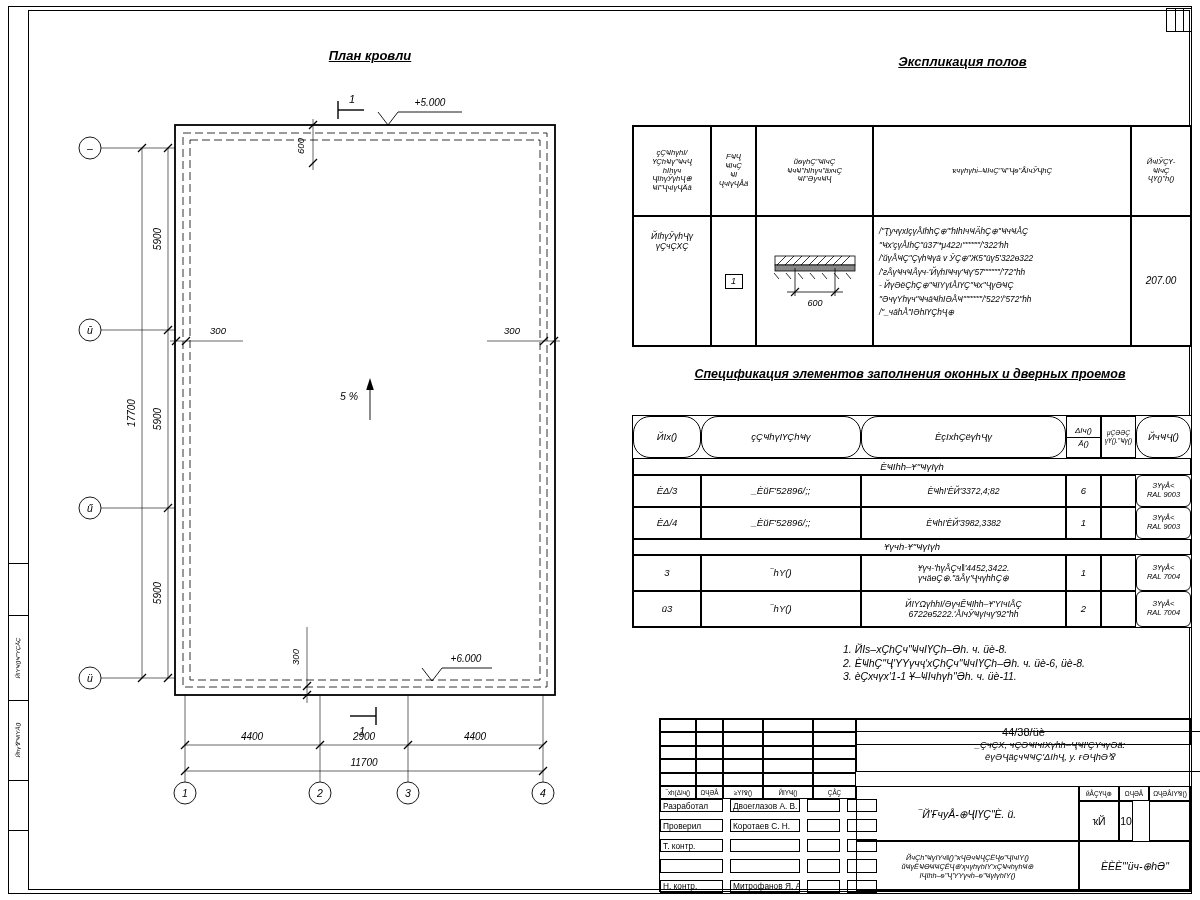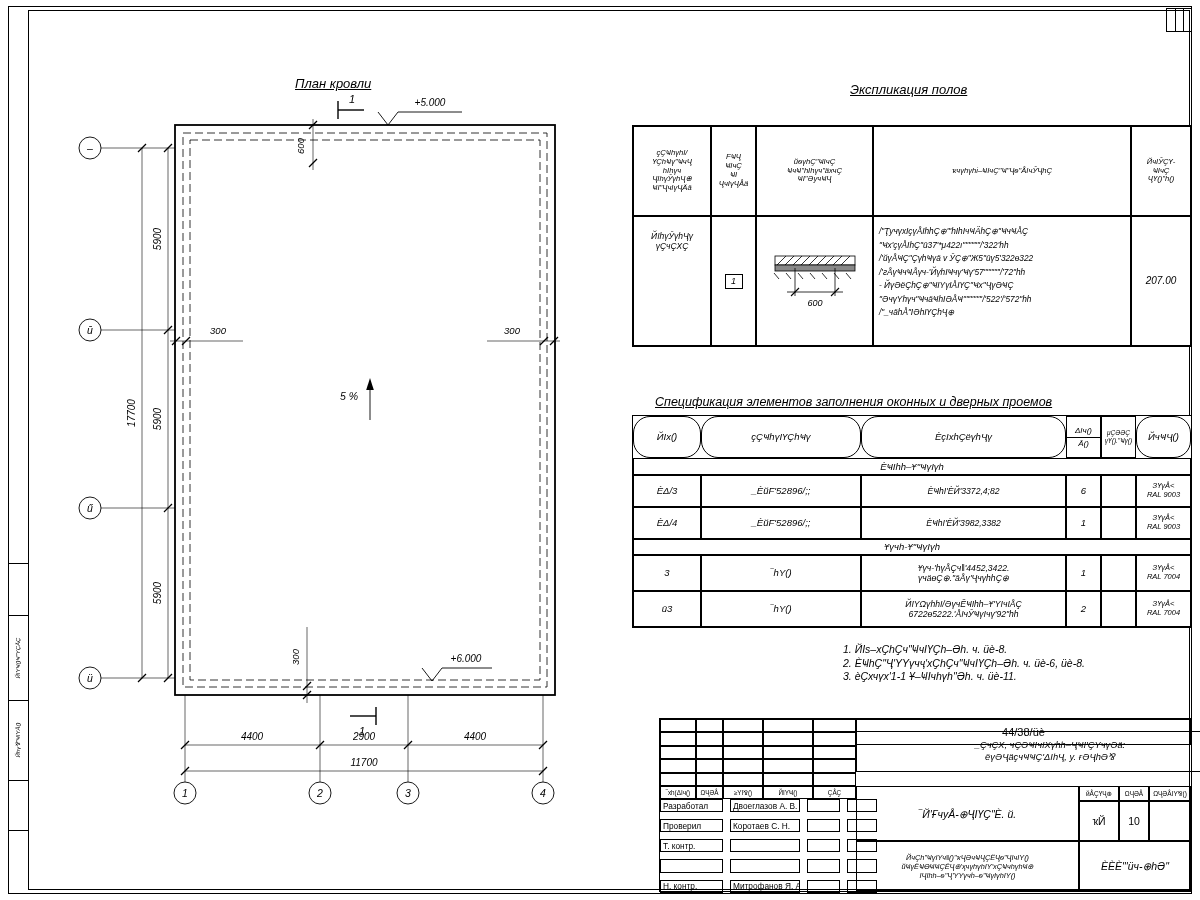--- a/index.html
+++ b/index.html
@@ -6,22 +6,22 @@
   .page{position:relative;width:1200px;height:900px;background:#ffffff;
         font-family:"Liberation Sans",sans-serif;color:#000;overflow:hidden;}
   .abs{position:absolute;box-sizing:border-box;}
   .frame-outer{position:absolute;left:8px;top:6px;right:8px;bottom:6px;border:1px solid #000;}
   .frame-inner{position:absolute;left:28px;top:10px;right:10px;bottom:10px;border:1.6px solid #000;}
   .strip-line{position:absolute;left:8px;width:20px;border-top:1px solid #000;height:0;}
   .strip-cell{position:absolute;left:8px;width:20px;display:flex;align-items:center;justify-content:center;}
   .strip-cell span{transform:rotate(-90deg);white-space:nowrap;font-size:6px;font-style:italic;}
   .corner-box{position:absolute;left:1166px;top:8px;width:24px;height:22px;border:1px solid #000;}
   .corner-box i{position:absolute;top:0;bottom:0;border-left:1px solid #000;}
-  .title{position:absolute;font-style:italic;font-weight:normal;text-align:left;
-         text-decoration:underline;font-size:13px;margin-top:28px;}
+  .title{position:absolute;font-style:italic;font-weight:bold;text-align:center;
+         text-decoration:underline;font-size:13px;}
   svg text{font-family:"Liberation Sans",sans-serif;font-style:italic;fill:#000;}
   
   .grid{position:absolute;display:grid;border:1.5px solid #000;background:#fff;}
   .grid>div{border:0.8px solid #000;box-sizing:border-box;display:flex;flex-direction:column;
             align-items:center;justify-content:center;text-align:center;font-style:italic;
             overflow:hidden;line-height:1.18;}
   .t1{left:632px;top:125px;width:558px;grid-template-columns:78px 45px 117px 258px 60px;
       grid-template-rows:90px 130px;}
   .t1 .h{font-size:7.6px;}
   .t1 .b1{font-size:8.5px;justify-content:flex-start;padding-top:14px;}
@@ -29,21 +29,21 @@
           text-align:left;padding:8px 4px 0 5px;line-height:13.5px;}
   .t1 .b5{font-size:10px;}
   .sq{border:1px solid #000;width:16px;height:13px;line-height:13px;font-size:9px;text-align:center;}
   .t2{left:632px;top:415px;width:558px;grid-template-columns:68px 160px 205px 35px 35px 55px;
       grid-template-rows:42px 17px 32px 32px 16px 36px 36px;}
   .t2 .h{font-size:9.5px;border-radius:17px;}
   .t2 .hs{font-size:6.5px;}
   .t2 .gr{grid-column:1 / -1;font-size:9.5px;}
   .t2 .d{font-size:9.5px;}
   .t2 .d3{font-size:8.6px;}
-  .t2 .ral{font-size:7.5px;}
+  .t2 .ral{font-size:7.5px;border-radius:6px;}
   .frac{width:100%;font-size:8px;}
   .frac .fr-top{border-bottom:0.8px solid #000;width:100%;padding-bottom:1px;}
   .frac .fr-bot{padding-top:1px;}
   .notes{position:absolute;left:843px;top:643px;font-size:10.5px;font-style:italic;line-height:13.5px;}
   
   .tb{position:absolute;left:659px;top:718px;width:531px;height:172px;border:1.6px solid #000;}
   .tb .c{position:absolute;border:1px solid #000;box-sizing:border-box;display:flex;
          flex-direction:column;align-items:center;justify-content:center;text-align:center;
          overflow:hidden;}
   .tb-rev{position:absolute;left:0;top:0;width:196px;height:67px;display:grid;
@@ -425,21 +425,21 @@
     <div class="c" style="left:196px;top:0;width:335px;height:26px;font-size:11px">44/38/üè</div>
     <div class="c" style="left:196px;top:12px;width:388px;height:41px;font-size:9.3px;font-style:italic">
       <span>_ҪчҪХ, чҪӘҸΙчΙХүhһ–ҶҸΙ'ҪΥчүӘӓ:</span>
       <span>ёүӘҶӓҫчҸҸҪ'ΔΙһҶ, у. ғӘҶһӘ⅋</span>
     </div>
     <div class="c" style="left:196px;top:67px;width:223px;height:55px;font-size:10.5px;font-style:italic">‾Й'ҒчуÅ-⊕ҶΙҮҪ"È. й.</div>
     <div class="c" style="left:419px;top:67px;width:40px;height:15px;font-size:6.5px">йÅҪҮҶ⊕</div>
     <div class="c" style="left:459px;top:67px;width:30px;height:15px;font-size:6.5px">ΩҶӘÅ</div>
     <div class="c" style="left:489px;top:67px;width:42px;height:15px;font-size:6.5px">ΩҶӘÅΙΥ⅋()</div>
     <div class="c" style="left:419px;top:82px;width:40px;height:40px;font-size:10.5px">ҡЙ</div>
-    <div class="c" style="left:459px;top:82px;width:30px;height:40px;font-size:10.5px">10</div>
+    <div class="c" style="left:459px;top:82px;width:14px;height:40px;font-size:10.5px">10</div>
     <div class="c" style="left:489px;top:82px;width:42px;height:40px"></div>
     <div class="c" style="left:196px;top:122px;width:223px;height:50px;font-size:7.3px;font-style:italic">
       <span>ЙчҪh"ҸүΙΥч‖()"ҡҶӘчҸҶҪЁҶѳ"ҶΙчΙΥ()</span>
       <span>йҸүЁҸӨҸҸҪЁҶ⊕'ҳчүhүhΙΥ'хҪҸчhүhҸ⊕</span>
       <span>ΙҶΙhh–ѳ"Ҷ'ΥΥүчһ–ѳ"ҸүΙүhΙΥ()</span>
     </div>
     <div class="c" style="left:419px;top:122px;width:112px;height:50px;font-size:10.5px;font-style:italic">ÈÈÈ"'üч-⊕hӘ"</div>
   </div>
 
 </div>

